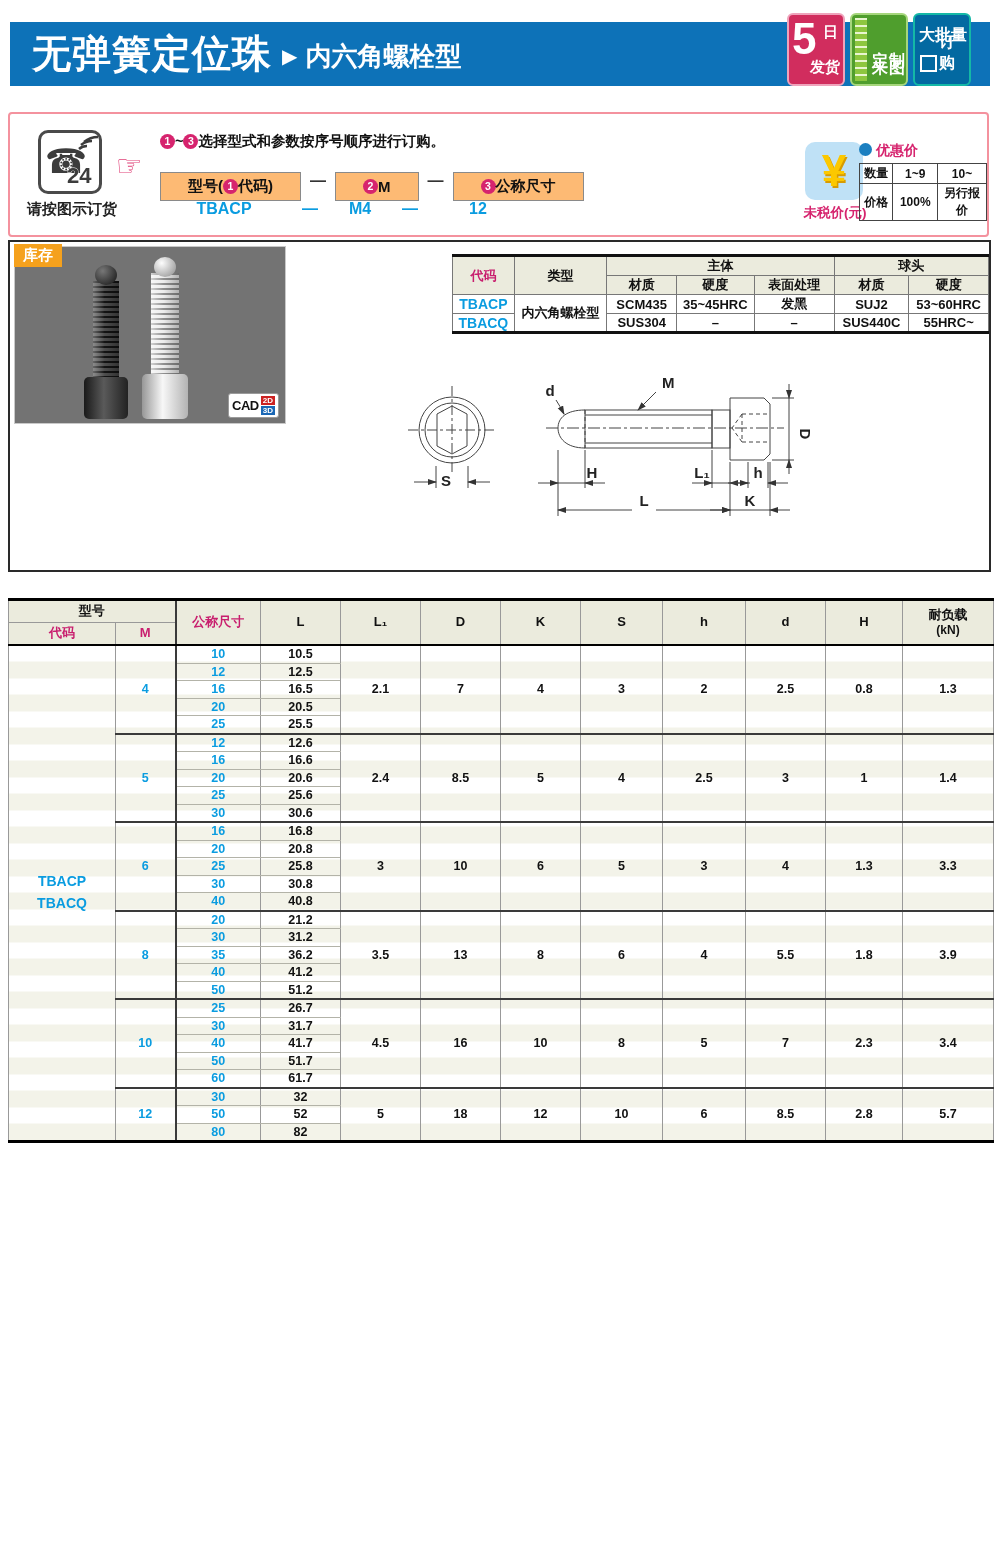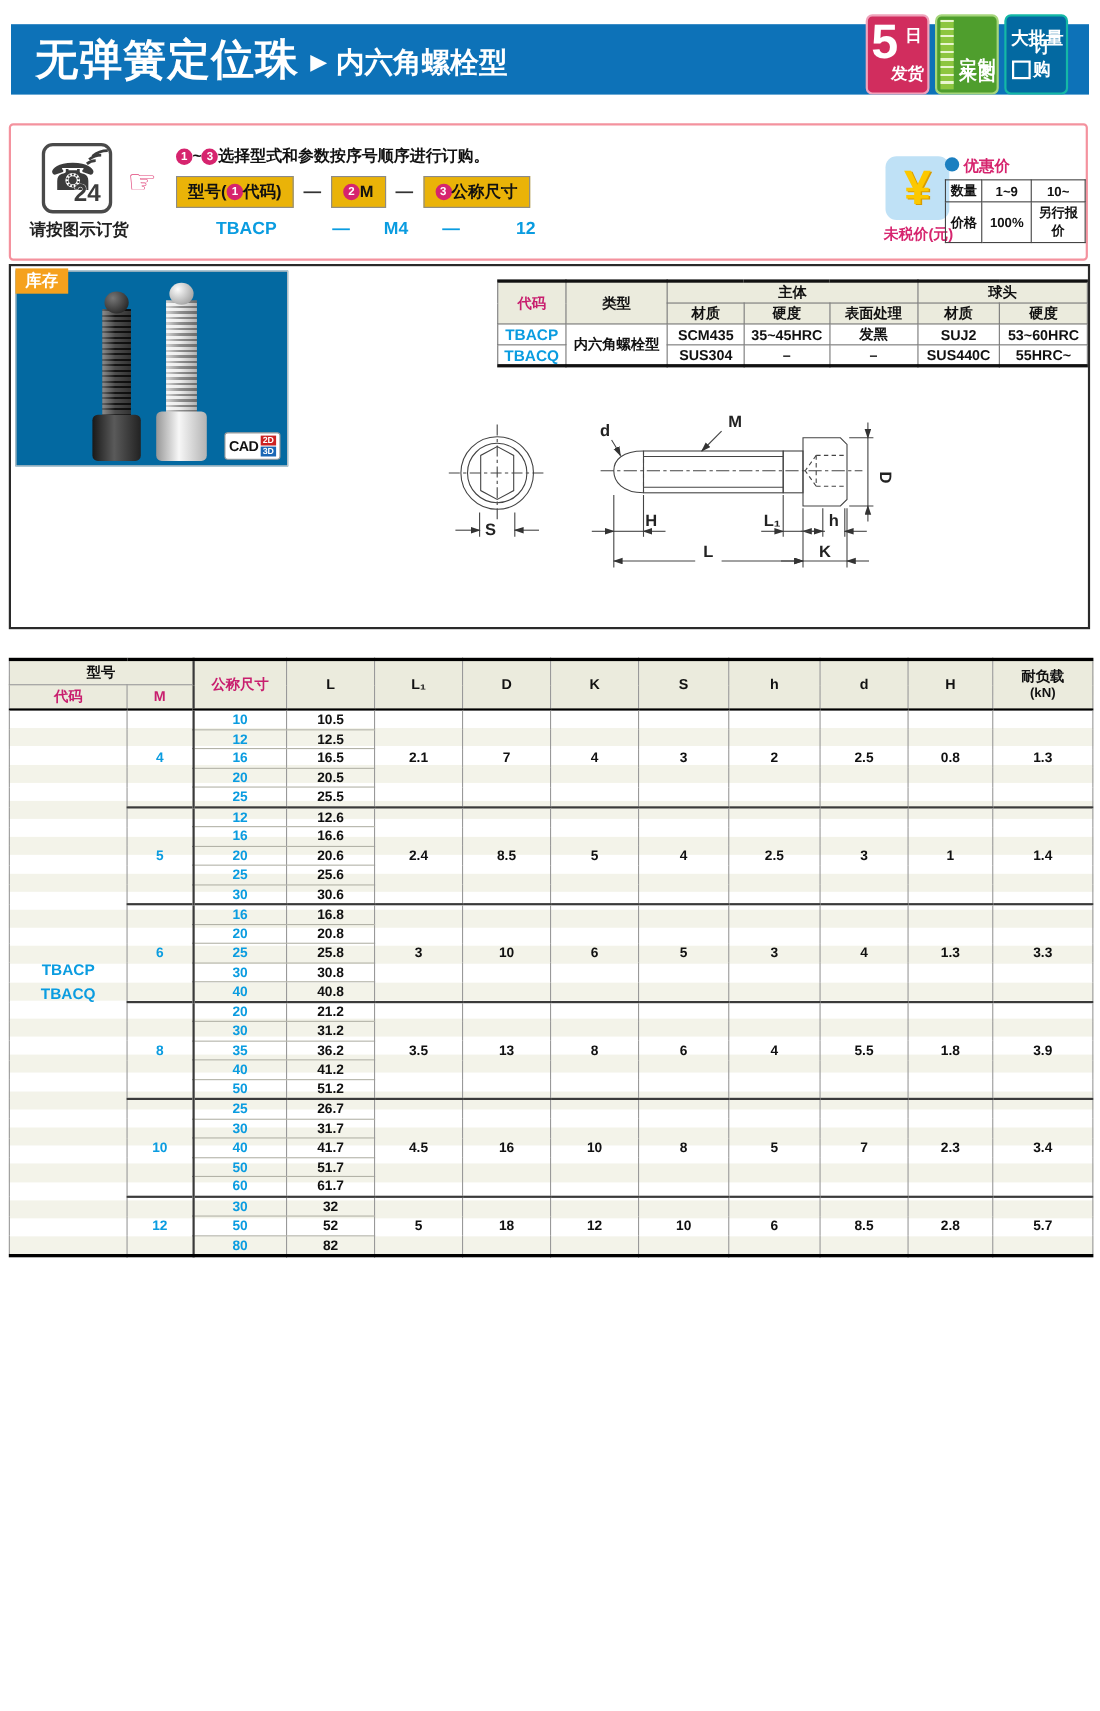--- a/index.html
+++ b/index.html
@@ -32,36 +32,36 @@
   .orderbox{left:8px;top:112px;width:981px;height:125px;border:2px solid #f4929e;border-radius:4px;
             background:#fff;box-sizing:border-box;}
   .phone{left:28px;top:16px;width:64px;height:64px;border:3px solid #4a4a4a;border-radius:10px;box-sizing:border-box;}
   .phone-caption{left:10px;top:86px;width:104px;text-align:center;font-size:15px;font-weight:bold;color:#222;}
   .hand{left:106px;top:34px;font-size:30px;color:#e0447a;font-weight:bold;}
   .num{display:inline-block;width:15px;height:15px;border-radius:50%;background:#d6246e;color:#fff;
        font-size:10.5px;font-weight:bold;text-align:center;line-height:15px;vertical-align:1px;}
   .ord-line1{left:150px;top:18px;font-size:14.5px;font-weight:bold;color:#111;}
   .ord-line2{left:150px;top:46px;display:flex;align-items:center;gap:9px;font-weight:bold;}
   .obox{border:1.5px solid #8a8a8a;height:27px;display:flex;align-items:center;justify-content:center;
-        padding:0 10px;font-size:15px;background:#eab308;}
+        padding:0 27px;font-size:15px;background:#fdba74;margin-top:12px;}
   .odash{font-size:16px;color:#333;}
   .ord-ex{top:86px;font-size:16px;font-weight:bold;color:#0a9ce0;}
   
   .yen-tile{left:795px;top:28px;width:58px;height:58px;background:#bfe1f6;border-radius:10px;
             display:flex;align-items:center;justify-content:center;font-size:44px;font-weight:bold;
             color:#fcc800;text-shadow:1.5px 1.5px 0 #d89b00;}
   .taxnote{left:779px;top:90px;width:92px;text-align:center;font-size:13.5px;font-weight:bold;color:#d6246e;}
   .deal{left:849px;top:28px;font-size:14px;font-weight:bold;color:#d6246e;}
   .deal .dot{display:inline-block;width:13px;height:13px;border-radius:50%;background:#1b7fc0;margin-right:4px;vertical-align:-1px;}
   table.pricet{left:0;border-collapse:collapse;font-size:12px;font-weight:bold;}
   .pricet td{border:1px solid #444;padding:1px 4px;text-align:center;height:17px;}
 
   
   .mainbox{left:8px;top:240px;width:983px;height:332px;border:2px solid #2a2a2a;box-sizing:border-box;background:#fff;}
-  .photo{left:4px;top:4px;width:246px;height:176px;border:1px solid #c9c9c9;background:#0369a1;overflow:hidden;}
+  .photo{left:4px;top:4px;width:246px;height:176px;border:1px solid #c9c9c9;background:#737373;overflow:hidden;padding-left:24px;}
   .stock{left:4px;top:2px;background:#f5a11d;color:#fff;font-size:15px;font-weight:bold;padding:2px 9px;z-index:3;}
   .shaft-b{left:78px;top:34px;width:26px;height:98px;
     background-image:linear-gradient(90deg,rgba(255,255,255,.35),rgba(255,255,255,0) 45%,rgba(0,0,0,.35)),
     repeating-linear-gradient(180deg,#141414 0 2px,#4d4d4d 2px 5px);}
   .ball-b{left:80px;top:18px;width:22px;height:20px;border-radius:50%;
     background:radial-gradient(circle at 35% 30%,#777,#111);}
   .head-b{left:69px;top:130px;width:44px;height:42px;border-radius:5px;
     background:linear-gradient(90deg,#191919,#5a5a5a 45%,#222);}
   .shaft-s{left:136px;top:26px;width:28px;height:102px;
     background-image:linear-gradient(90deg,rgba(255,255,255,.6),rgba(255,255,255,0) 45%,rgba(0,0,0,.25)),

